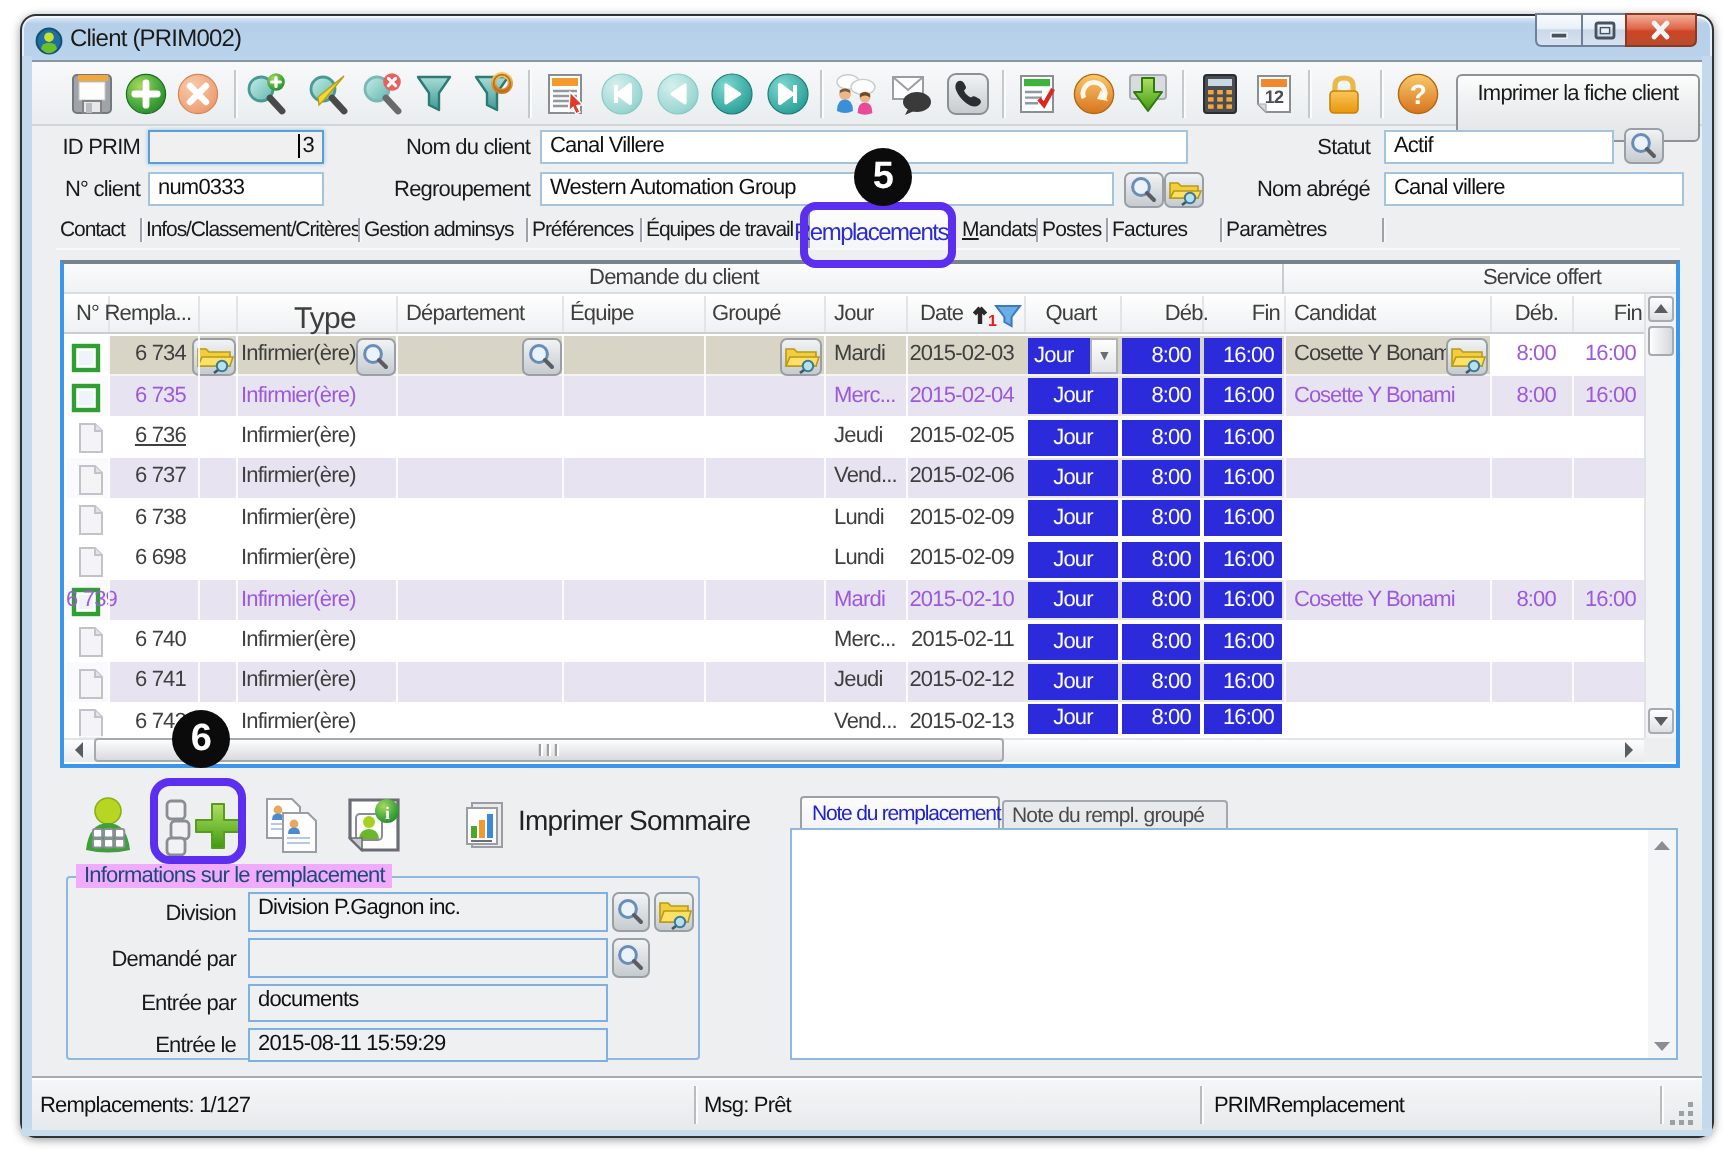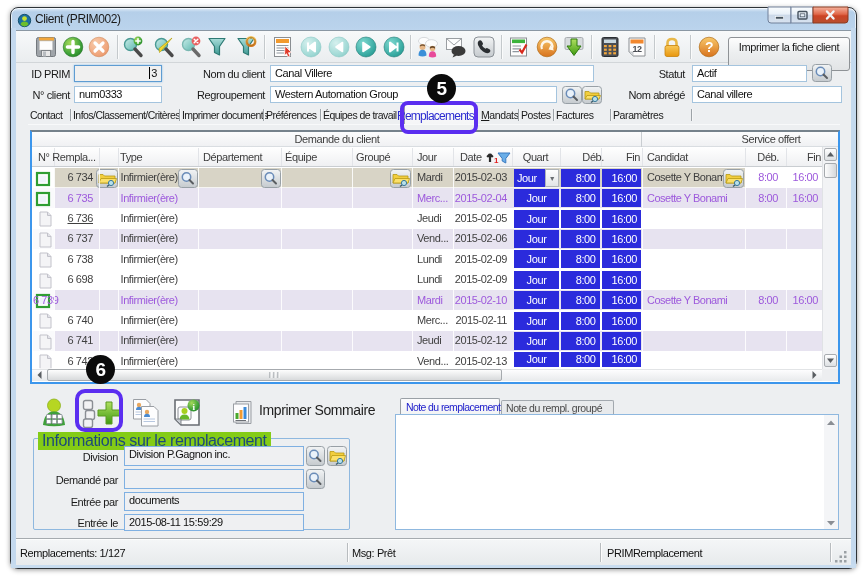--- a/index.html
+++ b/index.html
@@ -259,21 +259,21 @@
 <circle cx="13" cy="13" r="2.6" fill="#B8E0EA" stroke="#3A7A9A" stroke-width="1"></circle>
 <path d="M11 15 L9 16.5" stroke="#3A5A6A" stroke-width="1.4"></path>
 </svg>
 <svg width="20" height="18" style="left:812px;top:64px">
 <rect x="0.5" y="0.5" width="19" height="17" rx="3" fill="url(#ggray)" stroke="#98A0A6"></rect>
 <circle cx="8.5" cy="7.5" r="4.2" fill="#EAF2FA" stroke="#6A8CB8" stroke-width="1.5"></circle>
 <path d="M11.5 10.5 L15.0 14.0" stroke="#5A5E62" stroke-width="2" stroke-linecap="round"></path>
 </svg>
 <div class="abs" style="left:30px;top:109px;font-size:10.5px;color:#1A1A1A;white-space:nowrap;letter-spacing:-0.55px;">Contact</div>
 <div class="abs" style="left:73px;top:109px;font-size:10.5px;color:#1A1A1A;white-space:nowrap;letter-spacing:-0.55px;">Infos/Classement/Critères</div>
-<div class="abs" style="left:182px;top:109px;font-size:10.5px;color:#1A1A1A;white-space:nowrap;letter-spacing:-0.55px;">Imprimer documents</div>
+<div class="abs" style="left:182px;top:109px;font-size:10.5px;color:#1A1A1A;white-space:nowrap;letter-spacing:-0.55px;">Gestion adminsys</div>
 <div class="abs" style="left:266px;top:109px;font-size:10.5px;color:#1A1A1A;white-space:nowrap;letter-spacing:-0.55px;">Préférences</div>
 <div class="abs" style="left:323px;top:109px;font-size:10.5px;color:#1A1A1A;white-space:nowrap;letter-spacing:-0.55px;">Équipes de travail</div>
 <div class="tsep2" style="left:70px"></div>
 <div class="tsep2" style="left:179px"></div>
 <div class="tsep2" style="left:263px"></div>
 <div class="tsep2" style="left:320px"></div>
 <div class="tsep2" style="left:402px"></div>
 <div class="abs" style="left:404px;top:104px;width:71px;height:21px;background:linear-gradient(#FDFDFE,#F4F5F6);border:1px solid #9AA0A6;border-bottom:none;border-radius:2px 2px 0 0;"></div>
 <div class="abs" style="left:397px;top:109px;font-size:12px;color:#2B2BD0;white-space:nowrap;letter-spacing:-0.75px;">Remplacements</div>
 <div class="abs" style="left:481px;top:109px;font-size:10.5px;color:#1A1A1A;white-space:nowrap;letter-spacing:-0.4px;"><span style="text-decoration:underline">M</span>andats</div>
@@ -300,21 +300,21 @@
 <div class="abs" style="left:352px;top:148px;width:1px;height:18px;background:#E2E4E8;"></div>
 <div class="abs" style="left:412px;top:148px;width:1px;height:18px;background:#E2E4E8;"></div>
 <div class="abs" style="left:453px;top:148px;width:1px;height:18px;background:#E2E4E8;"></div>
 <div class="abs" style="left:511.5px;top:148px;width:1px;height:18px;background:#E2E4E8;"></div>
 <div class="abs" style="left:560px;top:148px;width:1px;height:18px;background:#E2E4E8;"></div>
 <div class="abs" style="left:601px;top:148px;width:1px;height:18px;background:#E2E4E8;"></div>
 <div class="abs" style="left:642px;top:148px;width:1px;height:18px;background:#E2E4E8;"></div>
 <div class="abs" style="left:745px;top:148px;width:1px;height:18px;background:#E2E4E8;"></div>
 <div class="abs" style="left:786px;top:148px;width:1px;height:18px;background:#E2E4E8;"></div>
 <div class="abs" style="left:38px;top:151px;font-size:11px;color:#3E3E3E;white-space:nowrap;">N° Rempla...</div>
-<div class="abs" style="left:120px;top:151px;font-size:11px;color:#3E3E3E;white-space:nowrap;">Type</div>
+<div class="abs" style="left:120px;top:151px;font-size:15px;color:#3E3E3E;white-space:nowrap;padding-left:27px;">Type</div>
 <div class="abs" style="left:203px;top:151px;font-size:11px;color:#3E3E3E;white-space:nowrap;">Département</div>
 <div class="abs" style="left:285px;top:151px;font-size:11px;color:#3E3E3E;white-space:nowrap;">Équipe</div>
 <div class="abs" style="left:356px;top:151px;font-size:11px;color:#3E3E3E;white-space:nowrap;">Groupé</div>
 <div class="abs" style="left:417px;top:151px;font-size:11px;color:#3E3E3E;white-space:nowrap;">Jour</div>
 <div class="abs" style="left:460px;top:151px;font-size:11px;color:#3E3E3E;white-space:nowrap;">Date</div>
 <svg width="26" height="16" style="left:485px;top:150px">
 <path d="M5 12 L5 4 M5 4 L2.2 7 M5 4 L7.8 7" stroke="#2A2A2A" stroke-width="2.2"></path>
 <text x="9" y="13" font-size="8" font-weight="bold" fill="#E02020" font-family="Liberation Sans">1</text>
 <path d="M13 3 L25 3 L20.8 8.5 L20.8 13 L17.2 11 L17.2 8.5 Z" fill="#6AAEE8" stroke="#3A7AC0" stroke-width="1"></path>
 </svg>
@@ -571,21 +571,21 @@
 <svg width="20" height="25" style="left:232px;top:400px">
 <path d="M4 1.5 L19 1.5 L19 23.5 L4 23.5 Z" fill="#E8EAEC" stroke="#9A9EA4"></path>
 <rect x="1.5" y="4" width="15" height="18" fill="#FDFDFE" stroke="#9A9EA4"></rect>
 <rect x="3.5" y="13" width="3" height="6" fill="#4AA82A"></rect>
 <rect x="7.5" y="10" width="3" height="9" fill="#F29A2E"></rect>
 <rect x="11.5" y="7" width="3" height="12" fill="#3A8AD8"></rect>
 <path d="M3.5 20.5 H14" stroke="#6A6E74" stroke-width="1"></path>
 </svg>
 <div class="abs" style="left:259px;top:402px;font-size:14px;color:#222222;white-space:nowrap;">Imprimer Sommaire</div>
 <div class="abs" style="left:33px;top:438px;width:317px;height:92px;border:1px solid #8FB8DF;border-radius:2px;"></div>
-<div class="abs" style="left:38px;top:432px;font-size:16px;color:#1B4A7A;background:#84cc16;padding:0 4px;white-space:nowrap;">Informations sur le remplacement</div>
+<div class="abs" style="left:38px;top:432px;font-size:11px;color:#1B4A7A;background:#f0abfc;padding:0 4px;white-space:nowrap;">Informations sur le remplacement</div>
 <div class="abs" style="left:-182px;top:451px;width:300px;text-align:right;font-size:11px;color:#1A1A1A;white-space:nowrap;">Division</div>
 <div class="abs" style="left:-182px;top:474px;width:300px;text-align:right;font-size:11px;color:#1A1A1A;white-space:nowrap;">Demandé par</div>
 <div class="abs" style="left:-182px;top:496px;width:300px;text-align:right;font-size:11px;color:#1A1A1A;white-space:nowrap;">Entrée par</div>
 <div class="abs" style="left:-182px;top:517px;width:300px;text-align:right;font-size:11px;color:#1A1A1A;white-space:nowrap;">Entrée le</div>
 <div class="abs" style="left:124px;top:446px;width:180px;height:20px;background:#EFF0F2;border:1px solid #7FB0E2;font-size:11px;color:#111;padding:1px 4px 0 4px;white-space:nowrap;overflow:hidden;">Division P.Gagnon inc.</div>
 <div class="abs" style="left:124px;top:469px;width:180px;height:20px;background:#EFF0F2;border:1px solid #7FB0E2;font-size:11px;color:#111;padding:1px 4px 0 4px;white-space:nowrap;overflow:hidden;"></div>
 <div class="abs" style="left:124px;top:492px;width:180px;height:19px;background:#EFF0F2;border:1px solid #7FB0E2;font-size:11px;color:#111;padding:1px 4px 0 4px;white-space:nowrap;overflow:hidden;">documents</div>
 <div class="abs" style="left:124px;top:514px;width:180px;height:17px;background:#EFF0F2;border:1px solid #7FB0E2;font-size:11px;color:#111;padding:1px 4px 0 4px;white-space:nowrap;overflow:hidden;">2015-08-11 15:59:29</div>
 <svg width="19" height="20" style="left:306px;top:446px">
 <rect x="0.5" y="0.5" width="18" height="19" rx="3" fill="url(#ggray)" stroke="#98A0A6"></rect>

